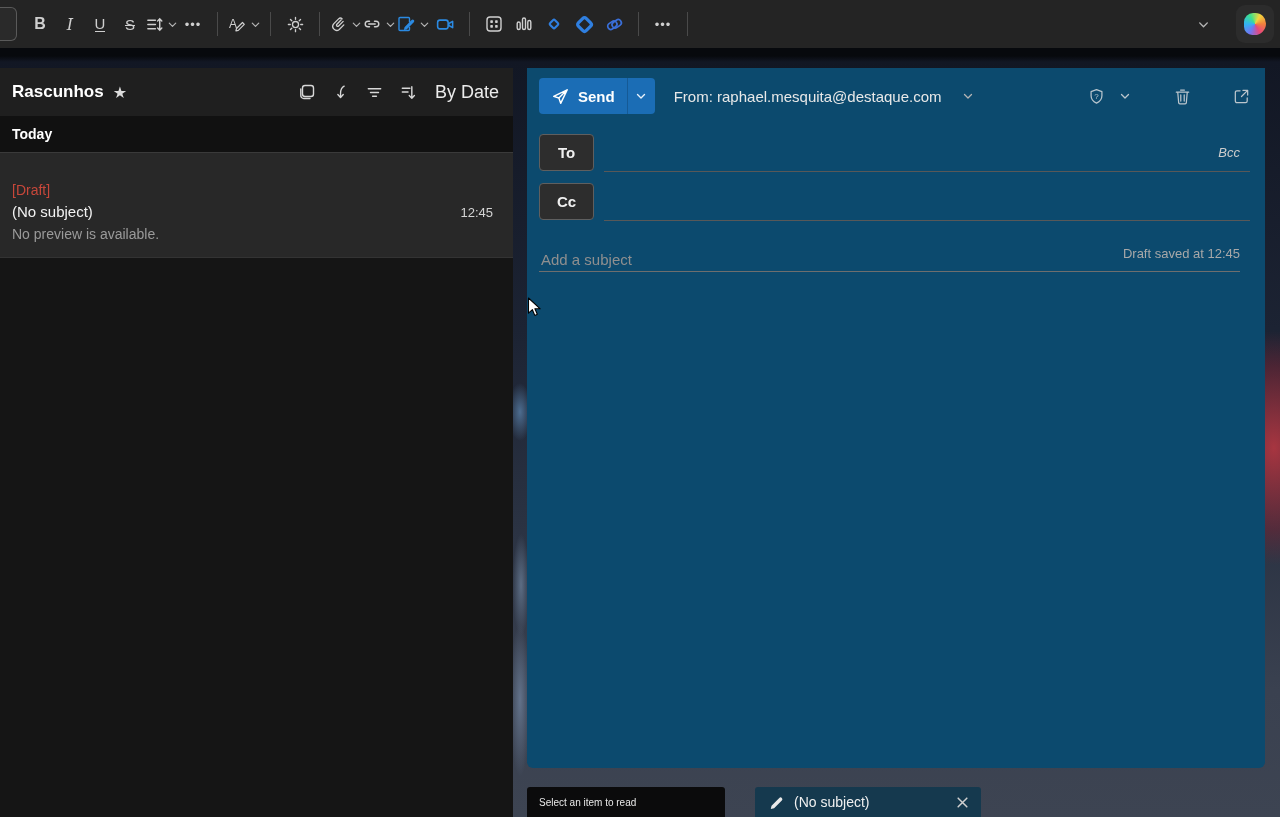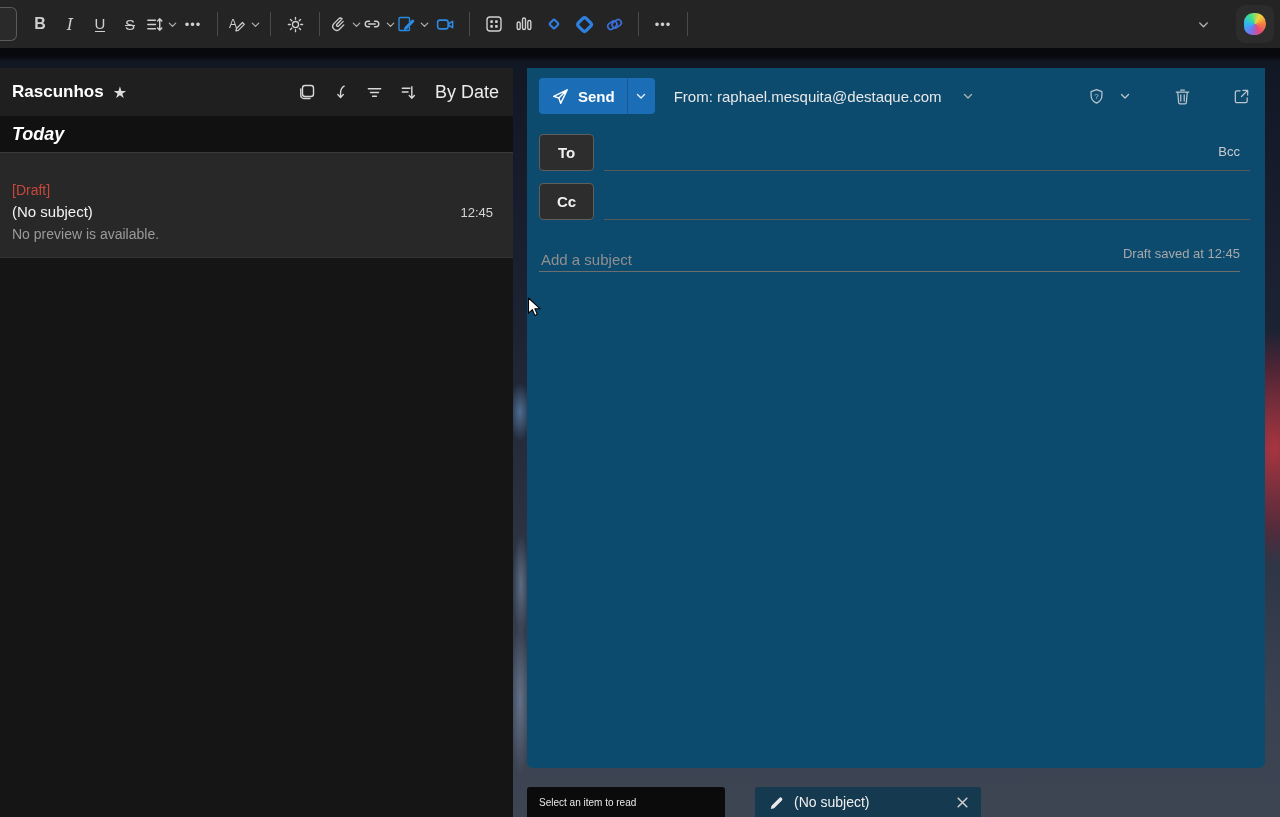--- a/index.html
+++ b/index.html
@@ -35,44 +35,44 @@
     background:conic-gradient(from 210deg,#7177f1,#31b4f2,#3de08c,#f2d53d,#f2803d,#e8477c,#7177f1);}
 
   
   .list-pane{left:0;top:68px;width:513px;height:749px;background:#151515;}
   .list-header{height:48px;background:#1f1f1f;display:flex;align-items:center;padding:0 14px 0 12px;box-sizing:border-box;}
   .list-title{font-size:17px;font-weight:bold;color:#ffffff;}
   .fav-star{font-size:16px;color:#dcdcdc;margin-left:9px;}
   .list-tools{margin-left:auto;display:flex;align-items:center;gap:15px;color:#d8d8d8;}
   .sort-label{font-size:18px;color:#ececec;margin-left:2px;}
   .group-row{height:36px;display:flex;align-items:center;padding-left:12px;border-bottom:1px solid #3a3a3a;background:#111111;}
-  .group-label{font-size:18px;font-weight:bold;color:#ffffff;font-style:italic;}
+  .group-label{font-size:14px;font-weight:bold;color:#ffffff;}
   .mail-item{background:#282828;padding:26px 20px 12px 12px;border-bottom:1px solid #333;}
   .mail-badge{font-size:14px;color:#c7473a;line-height:22px;}
   .mail-line2{display:flex;align-items:baseline;}
   .mail-subject{font-size:15px;color:#f2f2f2;line-height:22px;flex:1;}
   .mail-time{font-size:13px;color:#d4d4d4;}
   .mail-preview{font-size:14px;color:#9a9a9a;line-height:22px;}
 
   
   .compose{left:527px;top:68px;width:738px;height:700px;background:#0c4a6e;border-radius:0 0 6px 6px;}
   .compose-header{position:absolute;left:12px;right:14px;top:8px;height:40px;display:flex;align-items:center;}
   .send-split{display:flex;align-items:stretch;height:36px;background:#1b6db5;border-radius:4px;overflow:hidden;}
   .send-main{display:flex;align-items:center;padding:0 12px 0 12px;gap:8px;color:#ffffff;font-size:15px;font-weight:bold;}
   .send-sep{width:1px;background:#155a96;}
   .send-caret{width:27px;display:flex;align-items:center;justify-content:center;color:#e8f2fb;}
   .from-wrap{display:flex;align-items:center;margin-left:19px;gap:20px;color:#e8e8e8;font-size:15px;}
   .from-wrap .chev{color:#b5b5b5;}
   .hdr-icons{margin-left:auto;display:flex;align-items:center;gap:13px;color:#bcc6cd;}
-  .fieldrow{position:absolute;left:12px;right:15px;display:flex;align-items:flex-end;height:37px;}
+  .fieldrow{position:absolute;left:12px;right:15px;display:flex;align-items:flex-start;height:37px;}
   .pill-btn{width:55px;height:37px;border:1px solid #5f5f5f;border-radius:4px;background:#2d2d2d;color:#f0f0f0;
     font-size:15px;font-weight:bold;display:flex;align-items:center;justify-content:center;box-sizing:border-box;}
   .field{flex:1;height:37px;margin-left:10px;border-bottom:1px solid #585858;position:relative;display:flex;align-items:center;}
   .field input{width:100%;background:transparent;border:none;outline:none;color:#e6e6e6;font-size:15px;font-family:"Liberation Sans",sans-serif;}
-  .bcc-link{position:absolute;right:10px;font-size:13px;color:#cccccc;}
+  .bcc-link{position:absolute;right:10px;font-size:13px;color:#cccccc;font-style:italic;}
   .subjectrow{position:absolute;left:12px;right:25px;top:178px;height:26px;display:flex;gap:6px;}
   .subjectrow input{flex:1;background:transparent;border:none;outline:none;color:#e6e6e6;font-size:15px;font-family:"Liberation Sans",sans-serif;}
   .subjectrow input::placeholder{color:#8f8f8f;opacity:1;}
   .draft-status{font-size:13px;color:#a8a8a8;margin-left:12px;}
   .subject-line{position:absolute;left:12px;right:25px;top:203px;height:1px;background:#6e6e6e;}
 
   
   .tab-reading{left:527px;top:787px;width:198px;height:30px;background:#0b0b0c;border-radius:3px 3px 0 0;
     display:flex;align-items:center;padding-left:12px;box-sizing:border-box;font-size:10px;color:#e8e8e8;}
   .tab-draft{left:755px;top:787px;width:226px;height:30px;background:#15394e;border-radius:3px 3px 0 0;

